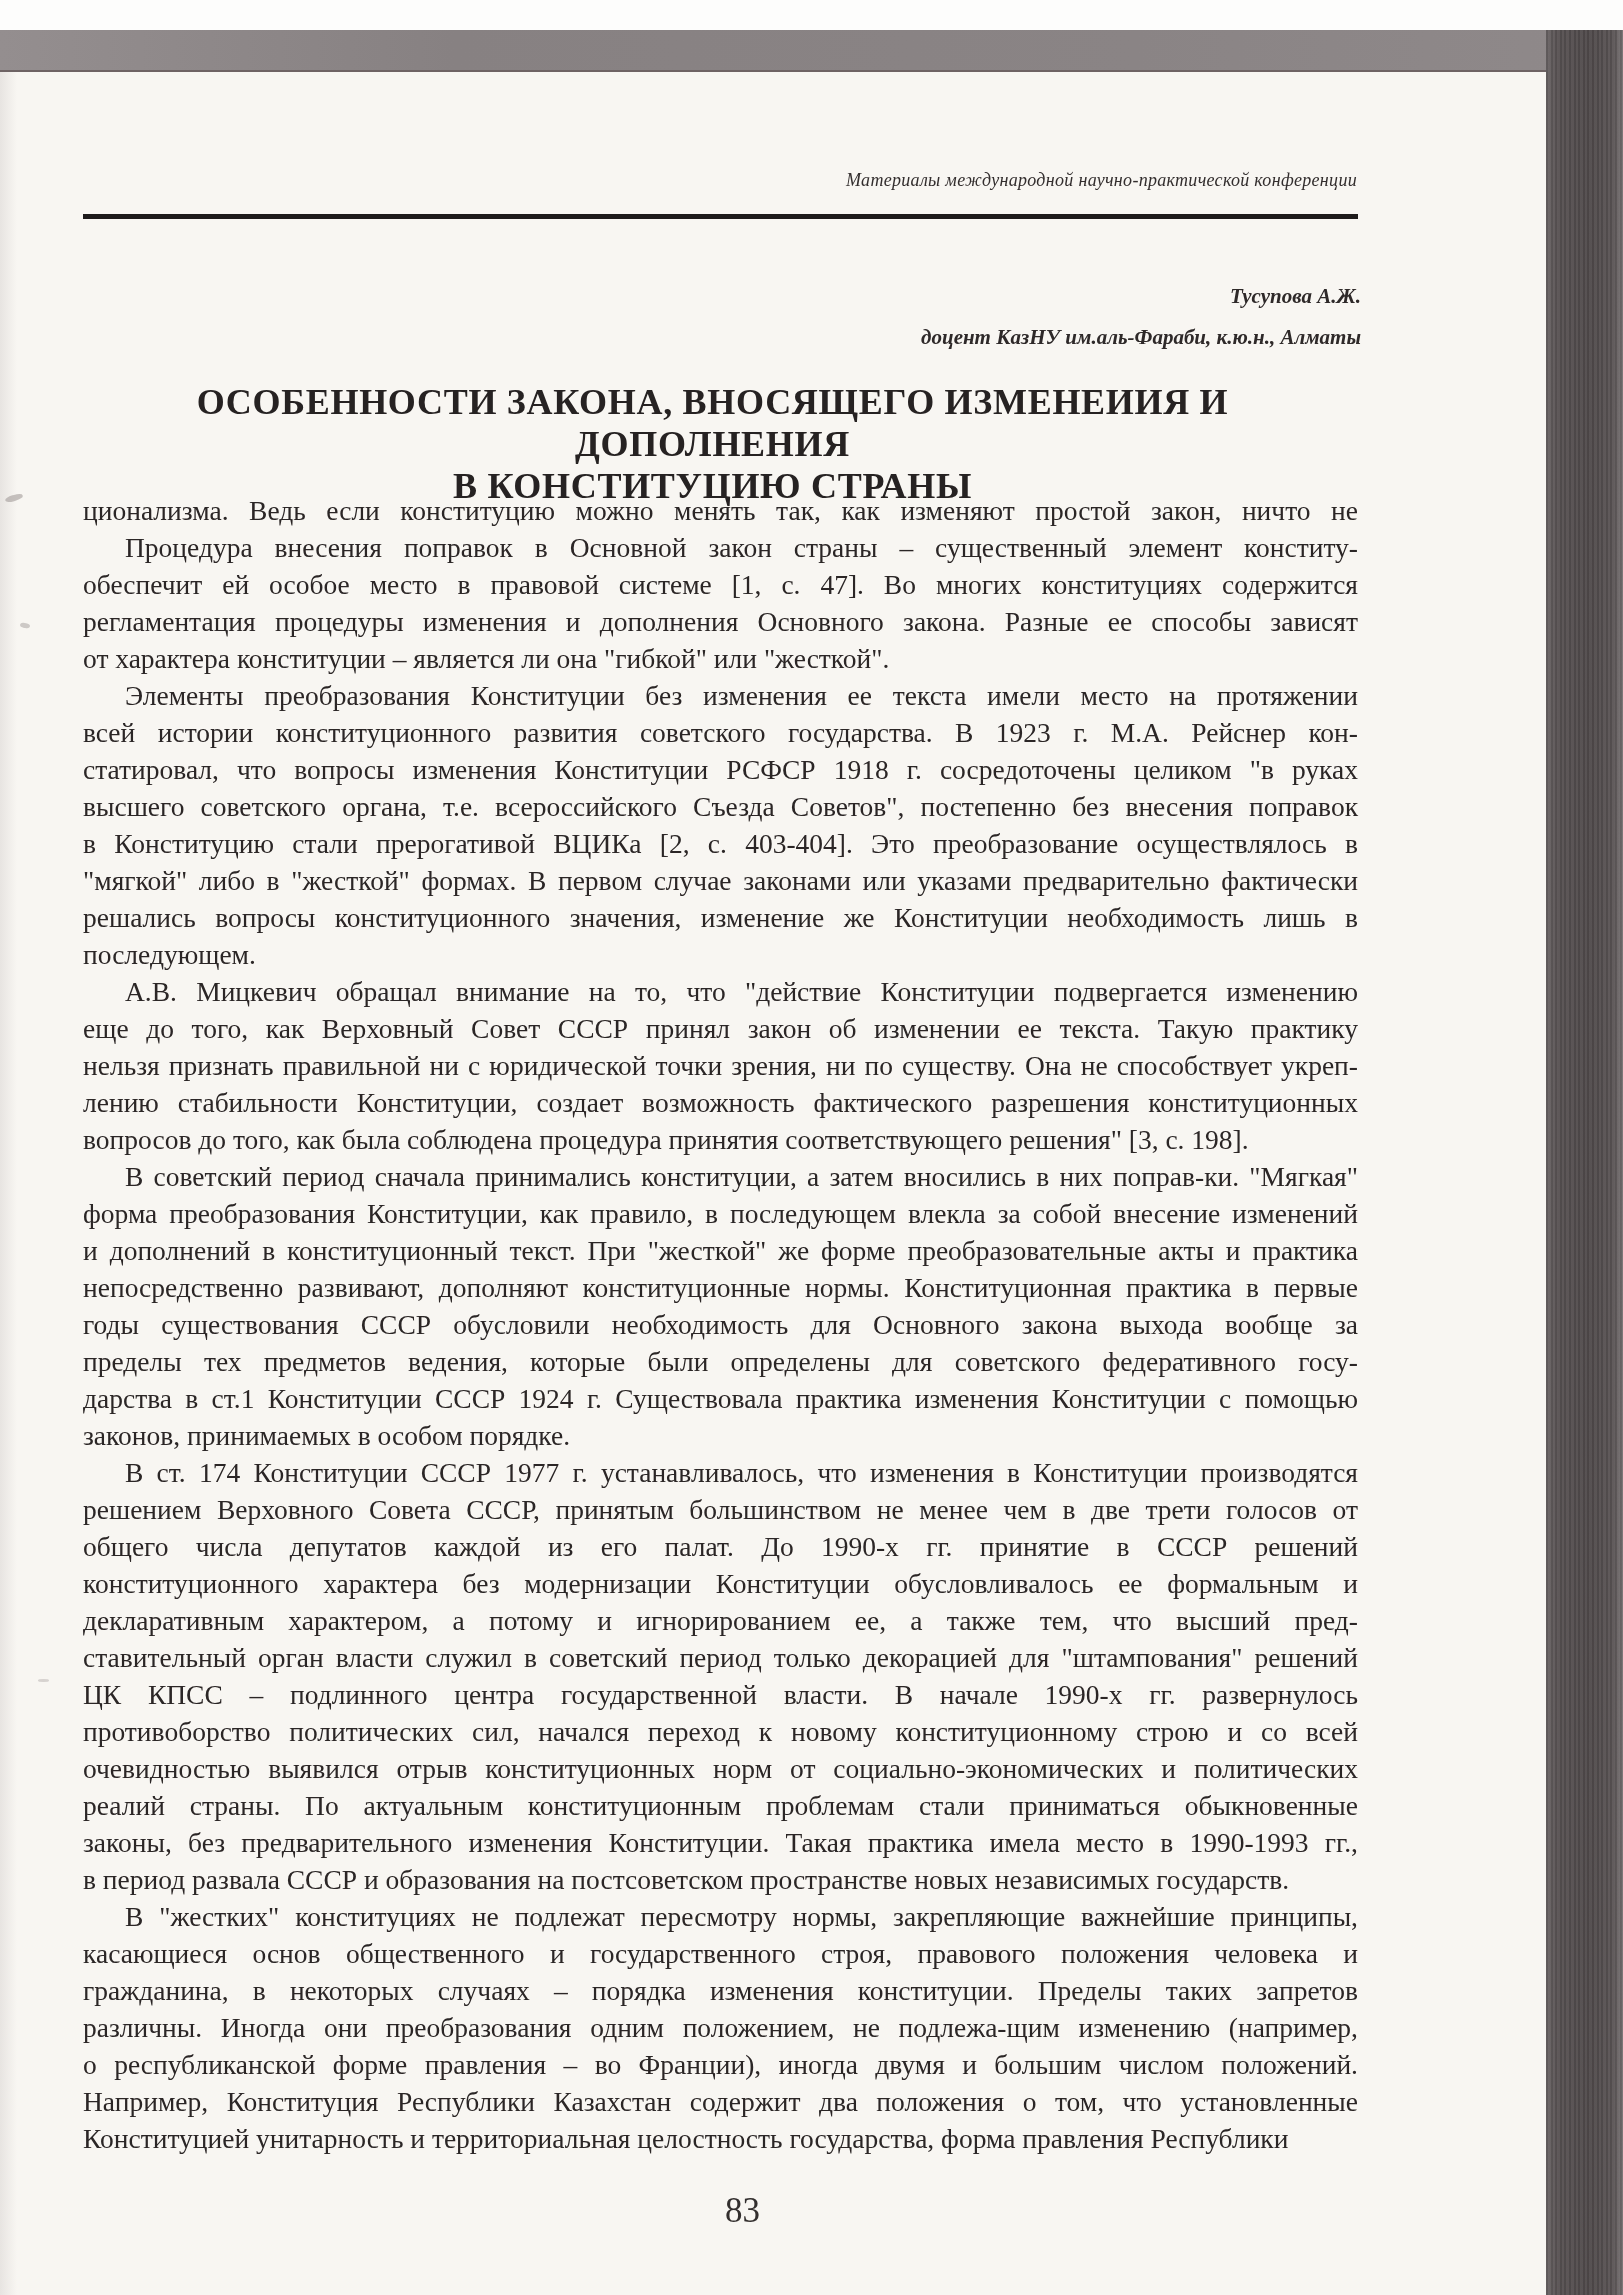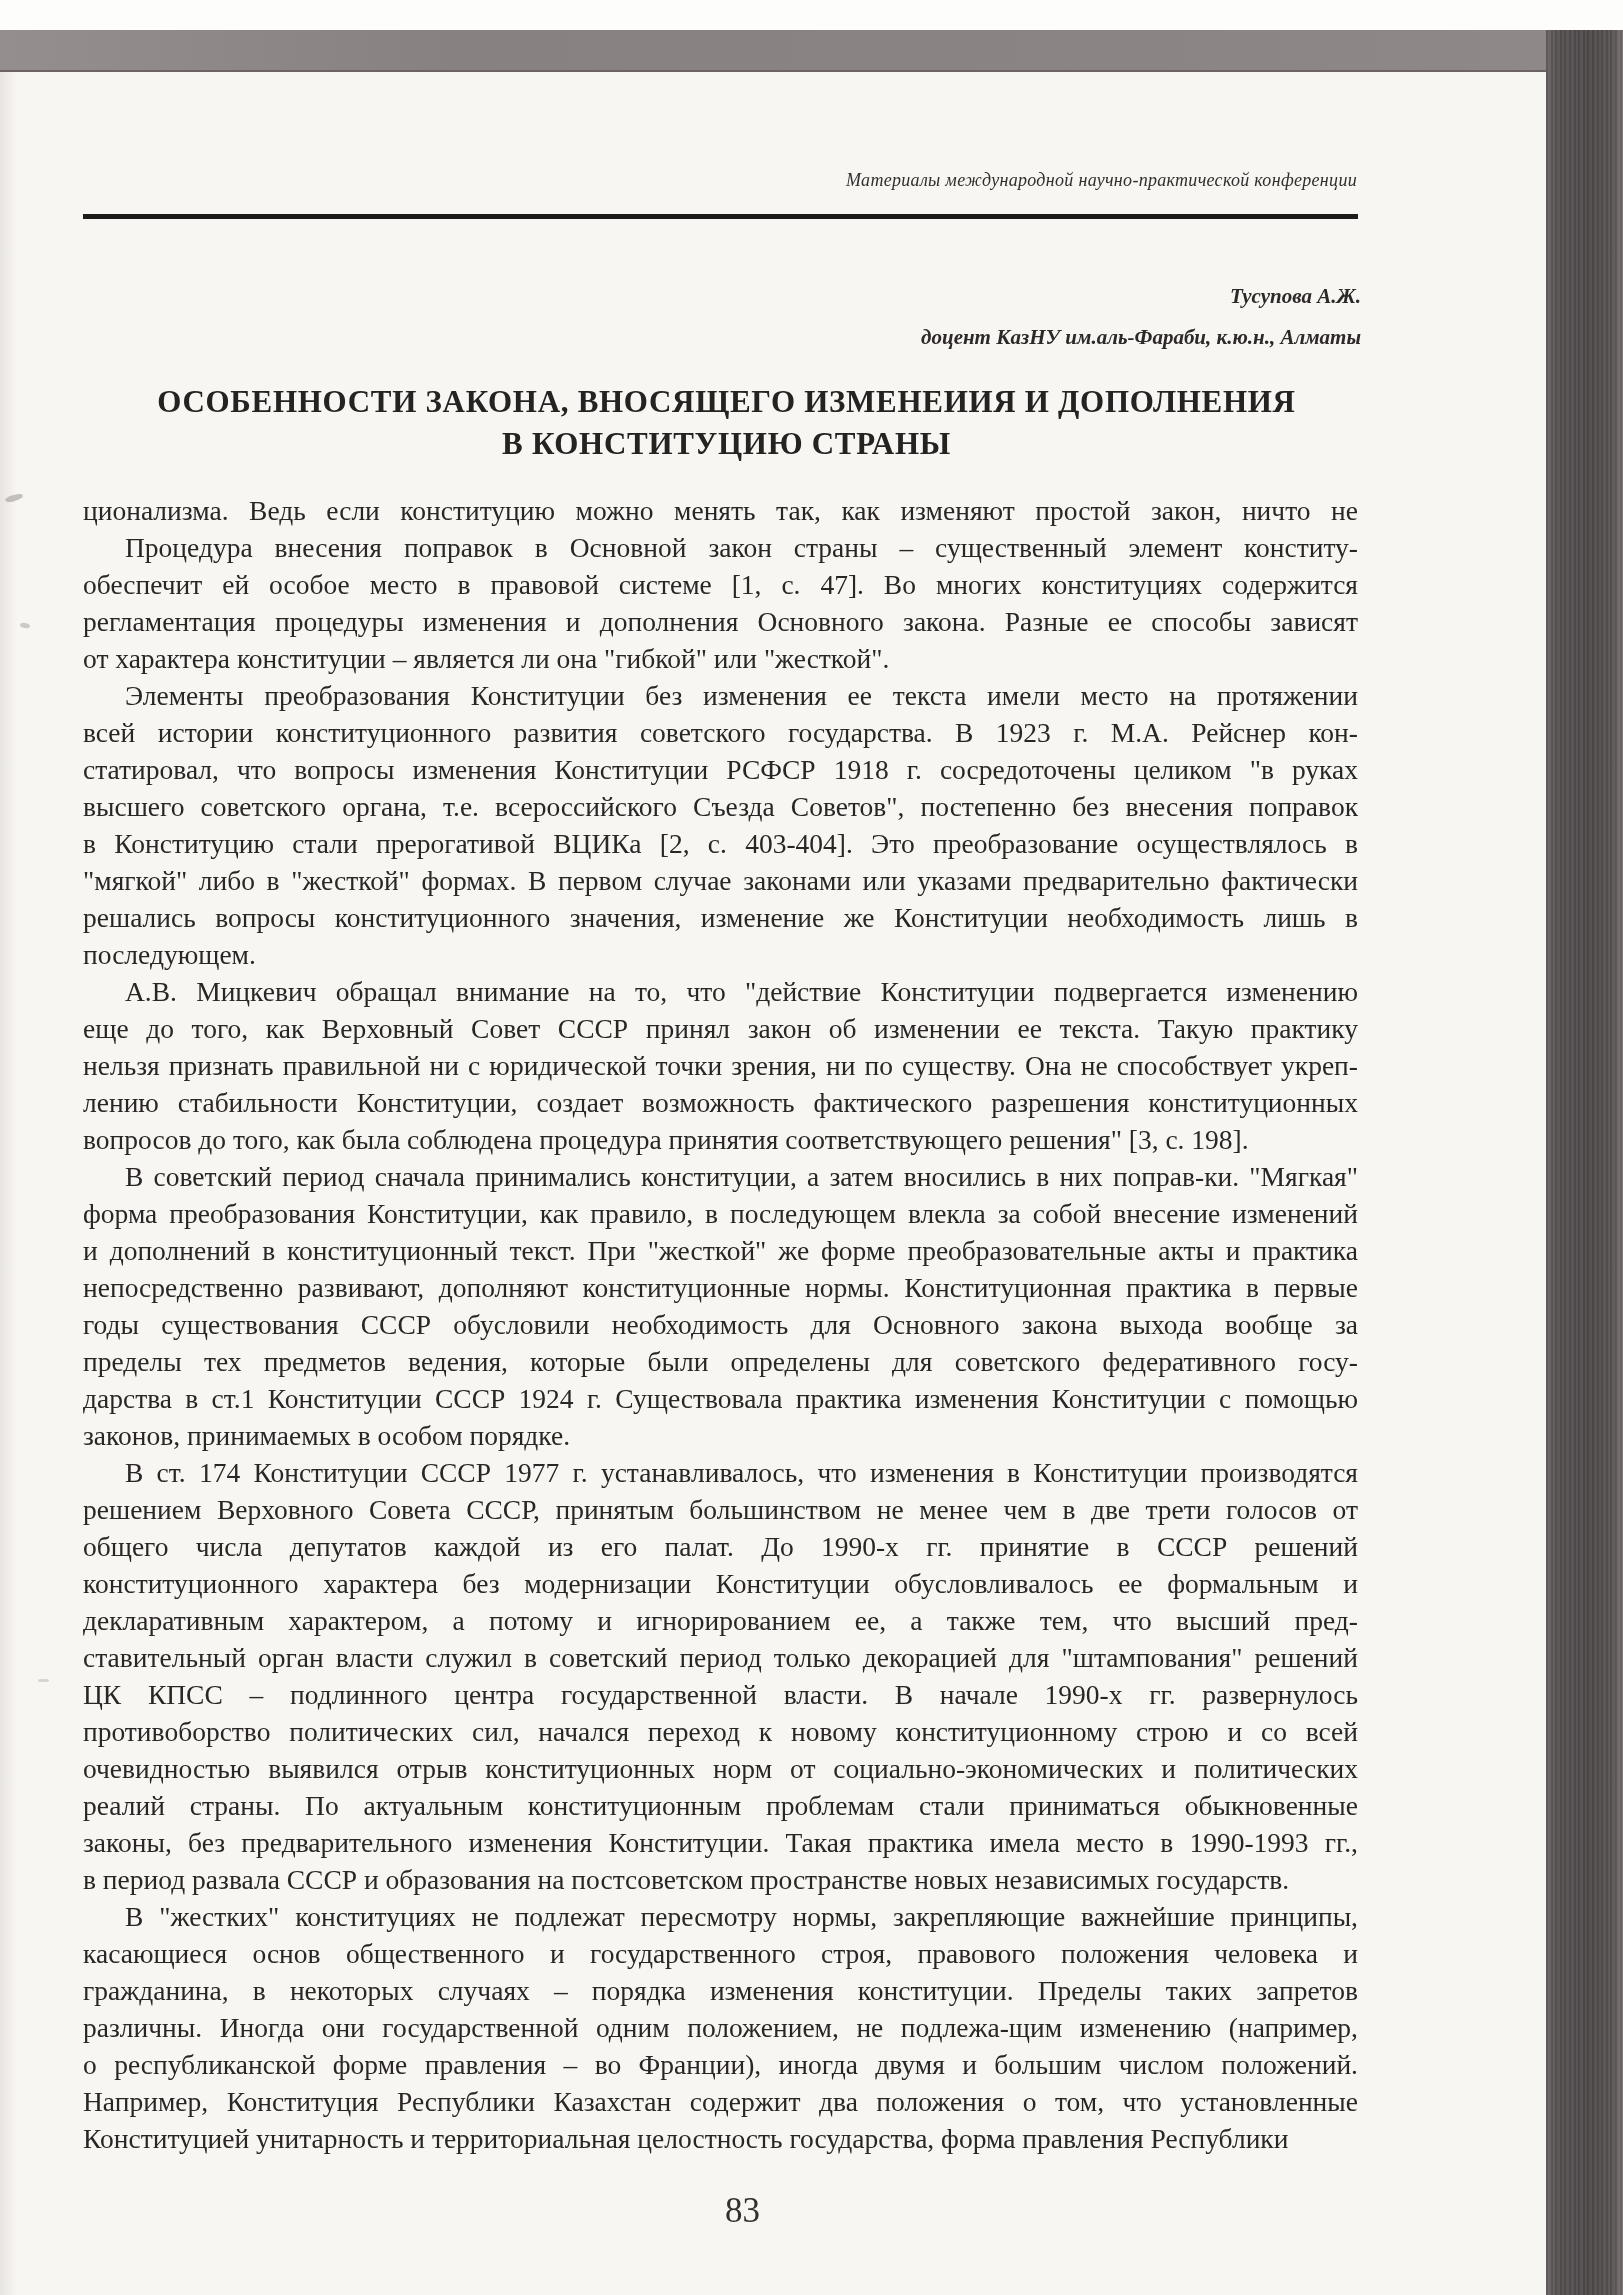--- a/index.html
+++ b/index.html
@@ -45,22 +45,22 @@
   }
   .header-rule{
     position:absolute;top:214px;left:83px;width:1275px;height:4.6px;
     background:#1e1b1b;
   }
   .author-block{
     position:absolute;top:276px;right:262px;text-align:right;
     font-style:italic;font-weight:bold;font-size:21px;line-height:41px;color:#2e2929;
   }
   .article-title{
-    position:absolute;top:381px;left:89px;width:1275px;text-align:center;
-    font-weight:bold;font-size:31px;line-height:42px;letter-spacing:0.7px;color:#262222;
+    position:absolute;top:381px;left:75px;width:1275px;text-align:center;
+    font-weight:bold;font-size:36px;line-height:42px;letter-spacing:0.7px;color:#262222;
   }
   .article-body{
     position:absolute;top:492px;left:83px;width:1275px;
     font-size:27.5px;line-height:37px;color:var(--ink);
   }
   .article-body .line{
     text-align:justify;text-align-last:justify;white-space:normal;
   }
   .article-body .line.first{text-indent:42px;}
   .article-body .line.end{text-align-last:left;}
@@ -132,21 +132,21 @@
       <div class="line">ставительный орган власти служил в советский период только декорацией для "штампования" решений</div>
       <div class="line">ЦК КПСС – подлинного центра государственной власти. В начале 1990-х гг. развернулось</div>
       <div class="line">противоборство политических сил, начался переход к новому конституционному строю и со всей</div>
       <div class="line">очевидностью выявился отрыв конституционных норм от социально-экономических и политических</div>
       <div class="line">реалий страны. По актуальным конституционным проблемам стали приниматься обыкновенные</div>
       <div class="line">законы, без предварительного изменения Конституции. Такая практика имела место в 1990-1993 гг.,</div>
       <div class="line end">в период развала СССР и образования на постсоветском пространстве новых независимых государств.</div>
       <div class="line first">В "жестких" конституциях не подлежат пересмотру нормы, закрепляющие важнейшие принципы,</div>
       <div class="line">касающиеся основ общественного и государственного строя, правового положения человека и</div>
       <div class="line">гражданина, в некоторых случаях – порядка изменения конституции. Пределы таких запретов</div>
-      <div class="line">различны. Иногда они государственной одним положением, не подлежа-щим изменению (например,</div>
+      <div class="line">различны. Иногда они преобразования одним положением, не подлежа-щим изменению (например,</div>
       <div class="line">о республиканской форме правления – во Франции), иногда двумя и большим числом положений.</div>
       <div class="line">Например, Конституция Республики Казахстан содержит два положения о том, что установленные</div>
       <div class="line end">Конституцией унитарность и территориальная целостность государства, форма правления Республики</div>
     </div>
 
   <div class="page-number">83</div>
 
   <div class="speck s1"></div>
   <div class="speck s2"></div>
   <div class="speck s3"></div>

